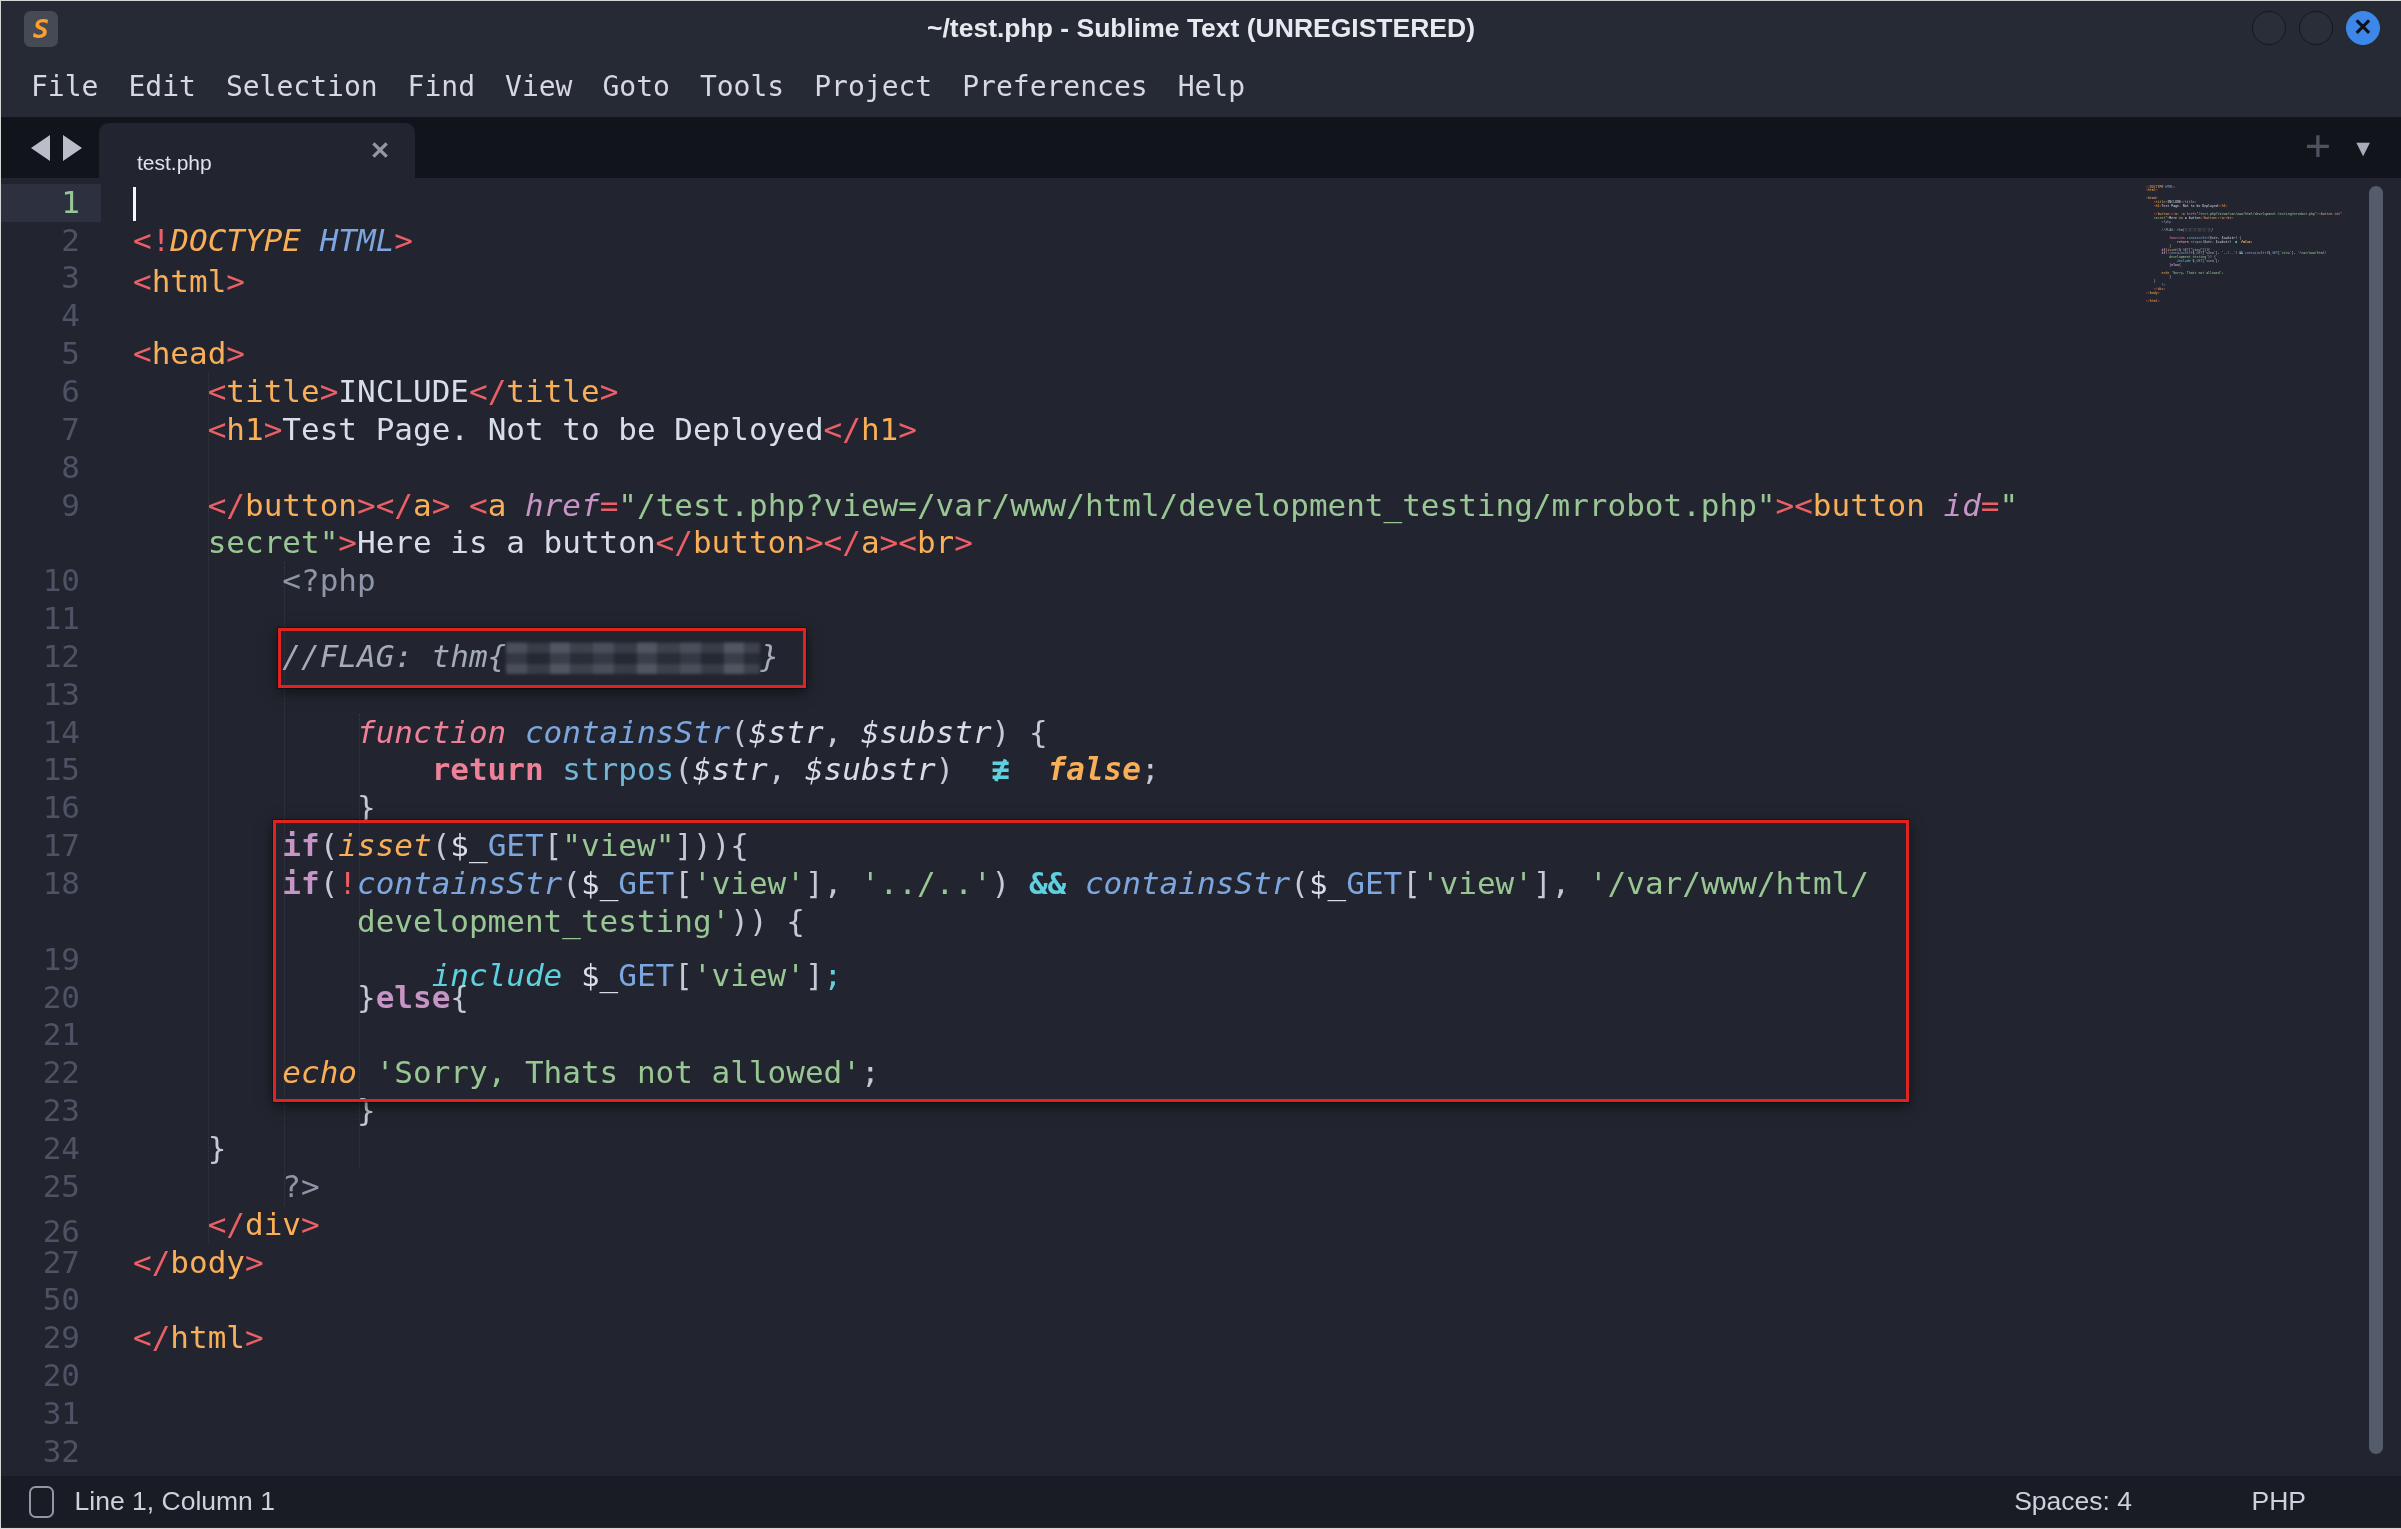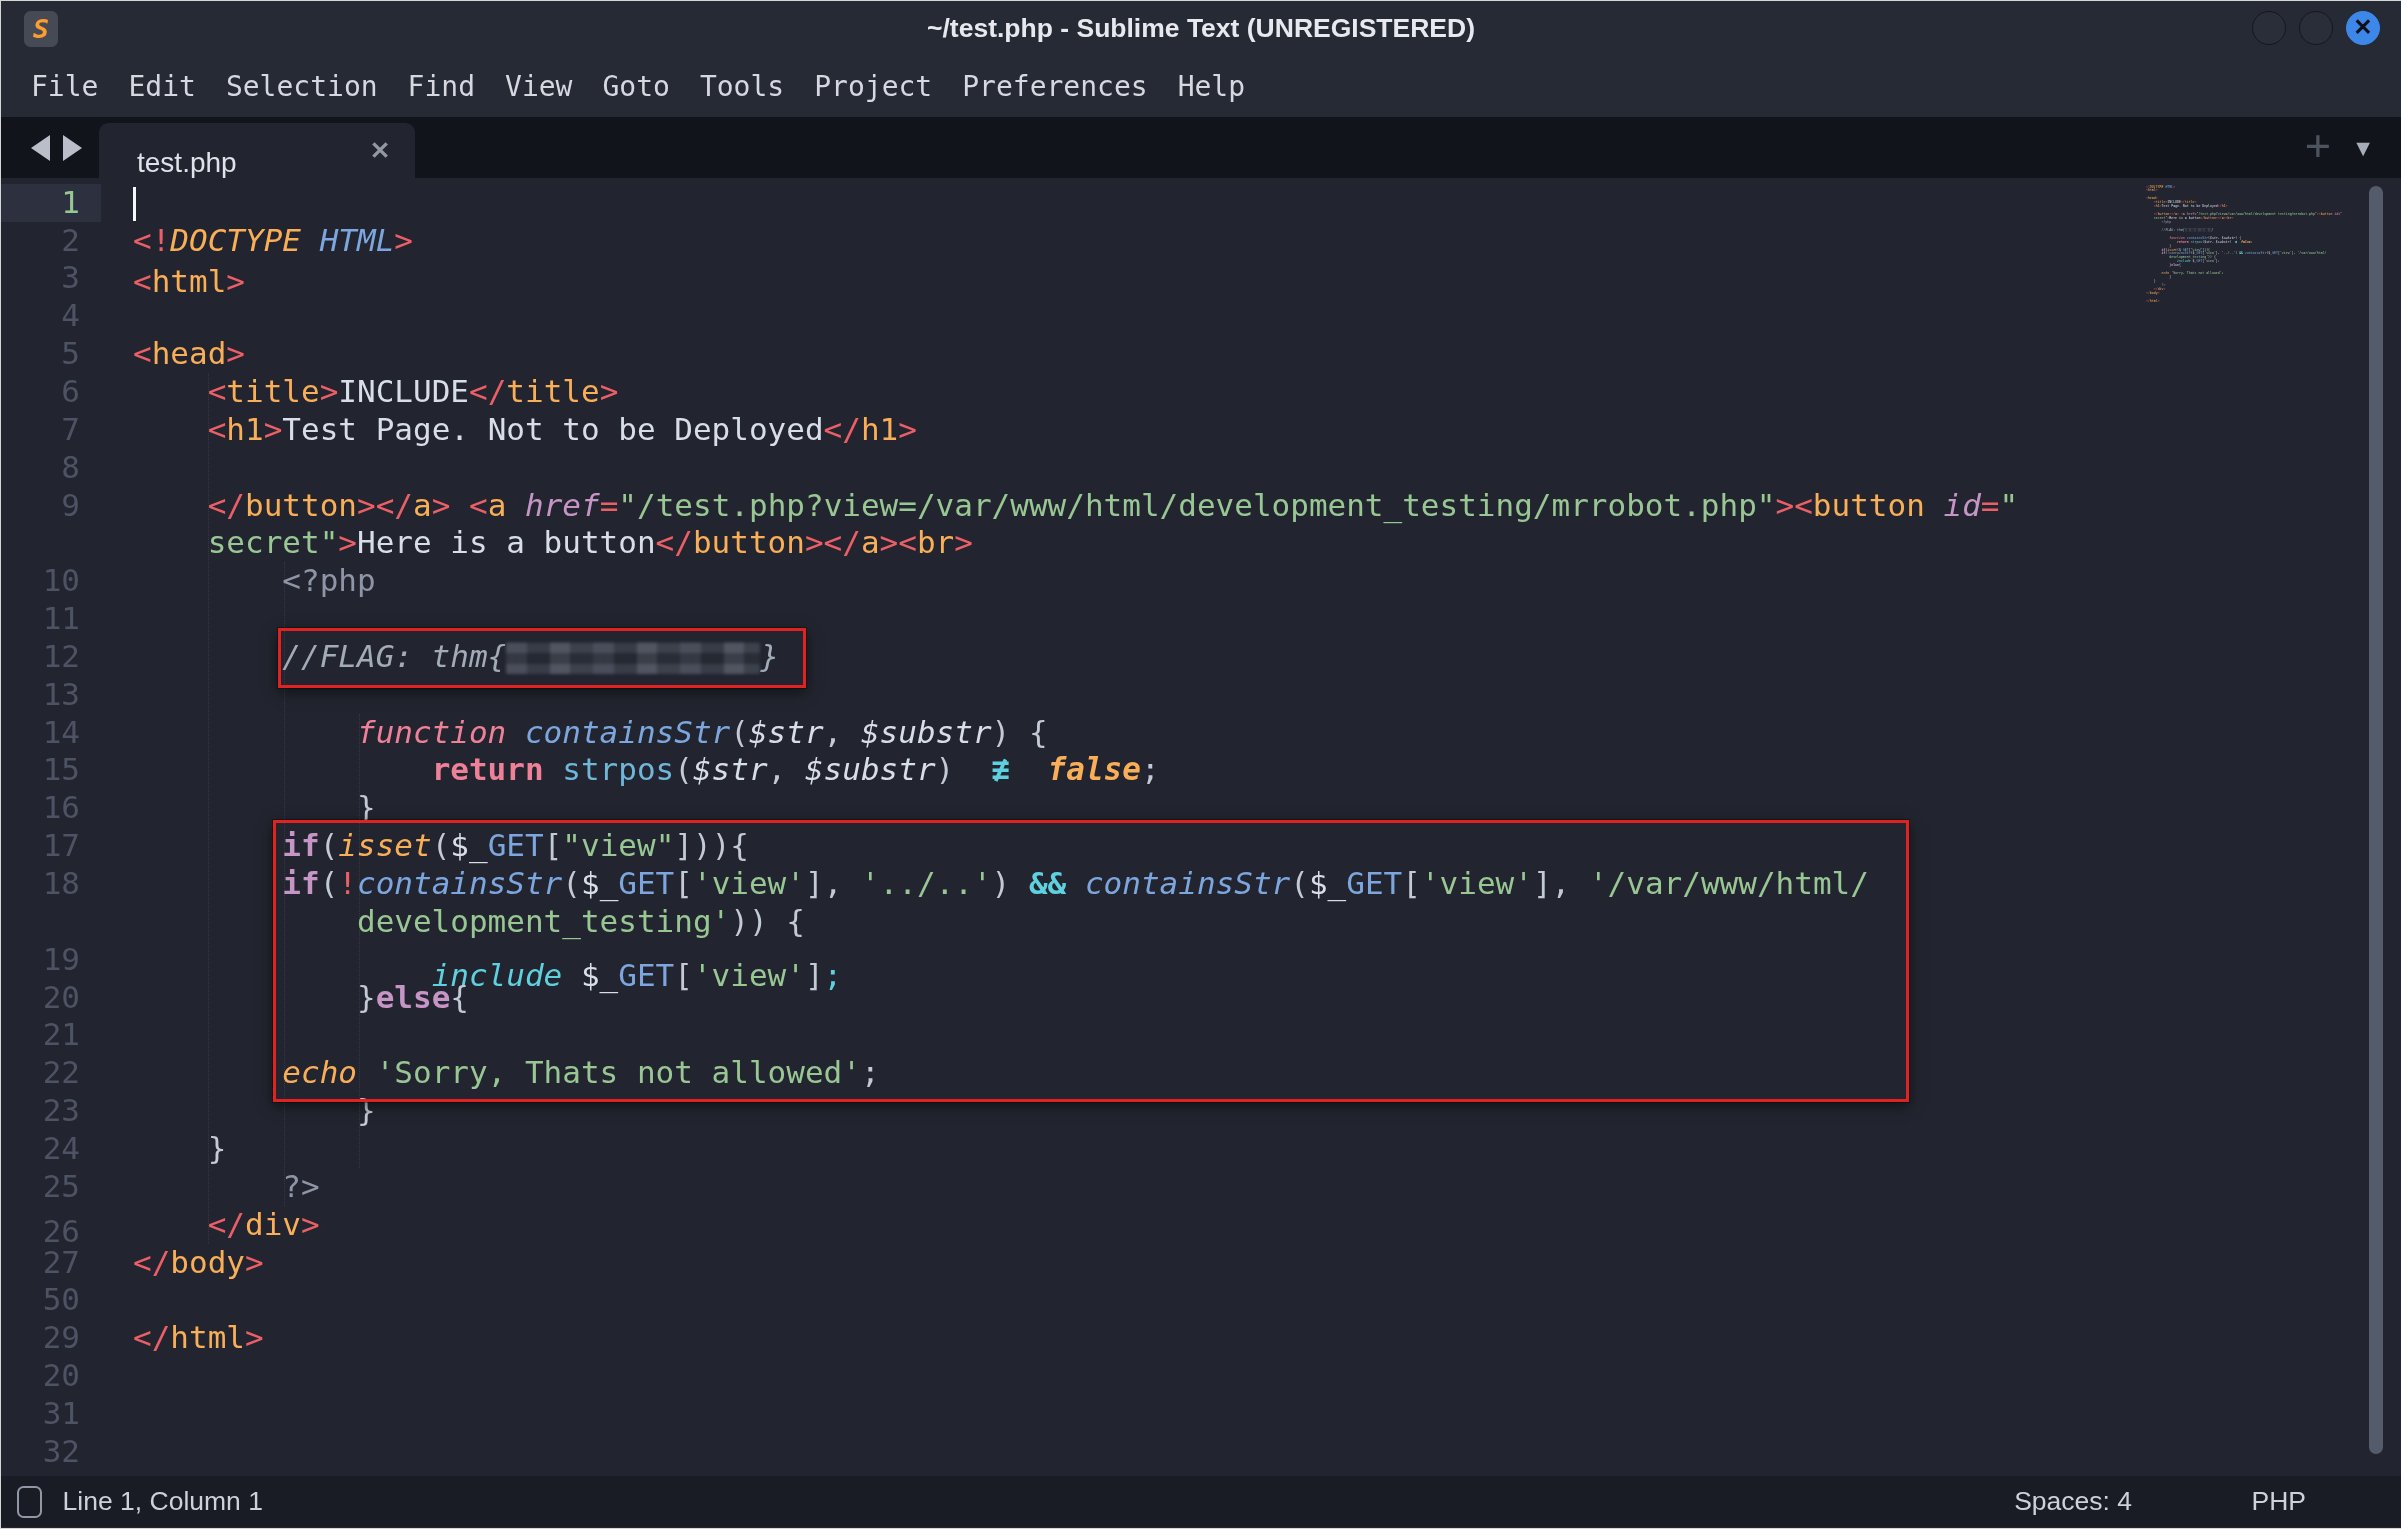--- a/index.html
+++ b/index.html
@@ -22,21 +22,21 @@
   .menubar{display:flex;align-items:center;height:61px;background:#262a35;padding-left:15px;}
   .mitem{font:28px "DejaVu Sans Mono",monospace;color:#d5d8df;padding:0 15px;cursor:default;}
   
   .tabstrip{position:relative;height:61px;background:#12141c;}
   .arr{position:absolute;top:50%;transform:translateY(-50%);width:0;height:0;}
   .arr-left{left:30px;border-right:19px solid #b9bec8;border-top:13.2px solid transparent;border-bottom:13.2px solid transparent;}
   .arr-right{left:62px;border-left:19px solid #b9bec8;border-top:13.2px solid transparent;border-bottom:13.2px solid transparent;}
   .tab{position:absolute;left:98px;top:5.7px;height:55px;width:316px;background:#22252f;
     border-radius:9.5px 9.5px 0 0;display:flex;align-items:center;
     padding:0 24.6px 0 38px;box-sizing:border-box;}
-  .tablabel{font-size:28px;color:#dfe2e8;margin-top:26px;}
+  .tablabel{font-size:21px;color:#dfe2e8;margin-top:26px;}
   .tabclose{margin-left:auto;color:#9298a3;font-size:24.6px;font-weight:bold;}
   .newtab{position:absolute;right:70px;top:50%;transform:translateY(-54%);
     color:#4e545f;font-size:45px;font-weight:300;}
   .tabmenu{position:absolute;right:26.5px;top:50%;transform:translateY(-50%);
     color:#a7adb8;font-size:23px;}
   
   .editor{position:relative;height:1298px;background:#22252f;overflow:hidden;}
   .gcell{position:absolute;left:0;width:100px;height:38px;line-height:38px;box-sizing:border-box;
     padding-right:21px;text-align:right;color:#4d5365;
     font:31px "DejaVu Sans Mono",monospace;}
@@ -61,21 +61,21 @@
   .box1{left:277px;top:450px;width:522px;height:54px;}
   .box2{left:272px;top:642px;width:1630px;height:276px;}
   .minimap{position:absolute;left:2144px;top:1.9px;width:233px;height:161px;overflow:hidden;}
   #minimap-inner{position:absolute;left:0;top:0;width:2177px;height:1420px;
     transform:scale(0.104);transform-origin:0 0;}
   #minimap-inner .crow{left:9.5px;}
   .vsb{position:absolute;left:2368px;top:7.6px;width:14px;height:1268px;
     background:#596070;border-radius:7.6px;opacity:.92;}
   
   .statusbar{position:relative;height:51px;background:#191c25;display:flex;
-    align-items:center;padding-left:16px;gap:21px;font-size:26.5px;color:#ccd1da;}
+    align-items:center;padding-left:28px;gap:21px;font-size:26.5px;color:#ccd1da;}
   .sicon{width:24.6px;height:32px;border:2.8px solid #9298a3;border-radius:6.6px;box-sizing:border-box;}
   .spaces{position:absolute;right:269px;}
   .syntax{position:absolute;right:95px;}
 </style>
 </head>
 <body>
 
 <div class="window">
 
   <div class="titlebar">

